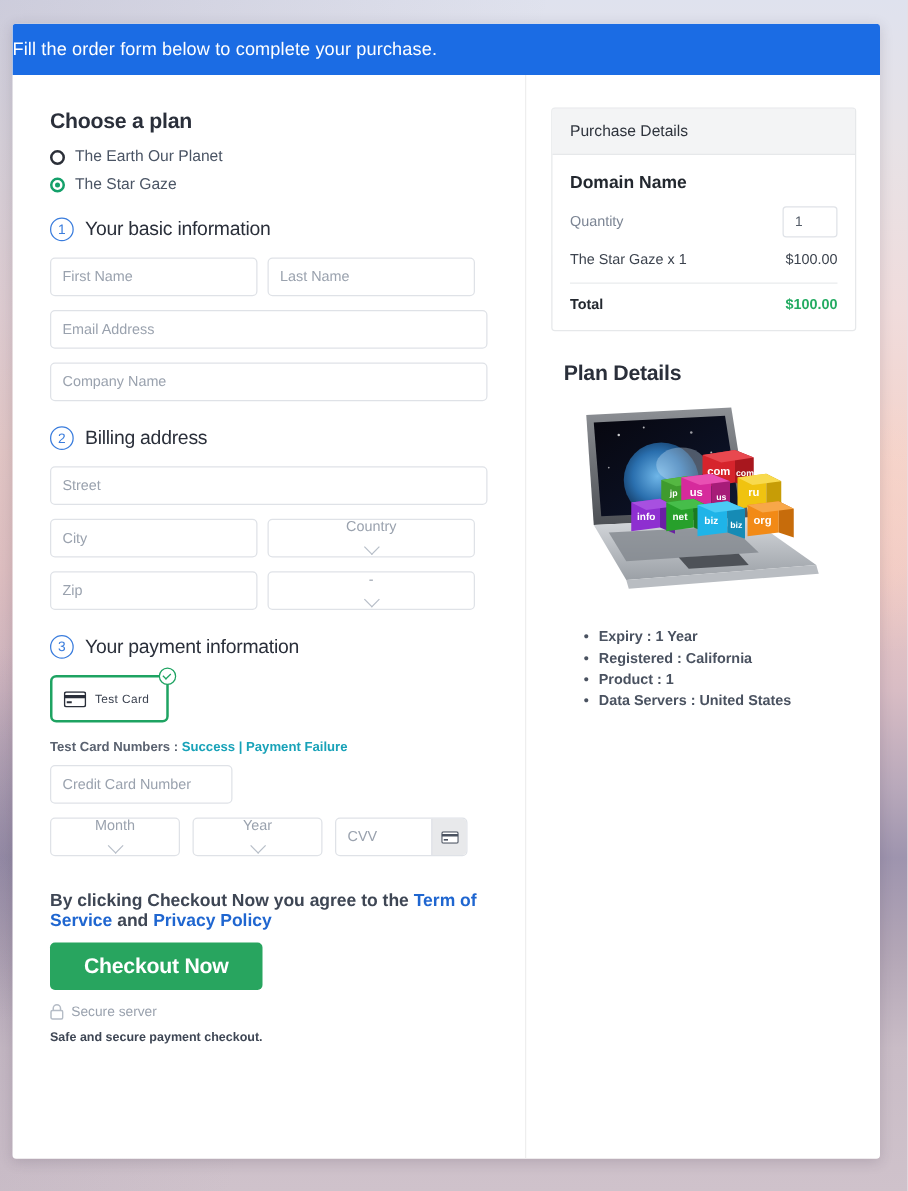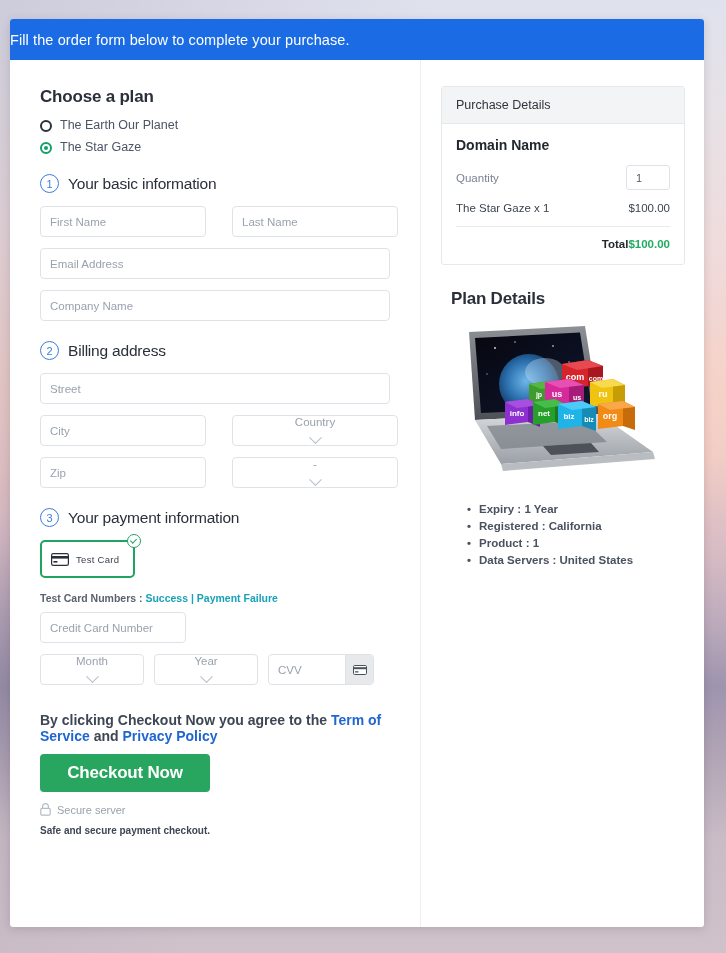--- a/index.html
+++ b/index.html
@@ -143,21 +143,21 @@
     justify-content: center;
     flex: none;
   }
   .step-title {
     font-size: 15.5px;
     color: #2a2f3a;
     letter-spacing: -.2px;
   }
 
   
-  .row { display: flex; gap: 26px; margin-bottom: 11px; }
+  .row { display: flex; gap: 8px; margin-bottom: 11px; }
   .field {
     height: 31px;
     border: 1px solid #dfe2e7;
     border-radius: 4px;
     background: #fff;
     display: flex;
     align-items: center;
     padding: 0 9px;
     font-size: 11.5px;
     color: #9aa2ae;
@@ -302,21 +302,21 @@
     font-size: 11px;
     color: #545c68;
   }
   .item-row {
     display: flex; justify-content: space-between;
     font-size: 11.5px; color: #3c434e;
     padding-bottom: 12px;
     border-bottom: 1px solid #e9ebed;
   }
   .total-row {
-    display: flex; justify-content: flex-end;
+    display: flex; justify-content: space-between;
     padding-top: 11px;
     font-size: 11.5px;
     font-weight: bold;
     color: #23282f;
   }
   .total-amt { color: #22ab61; }
 
   #plan-details-title {
     font-size: 17px;
     color: #2a2f3a;

